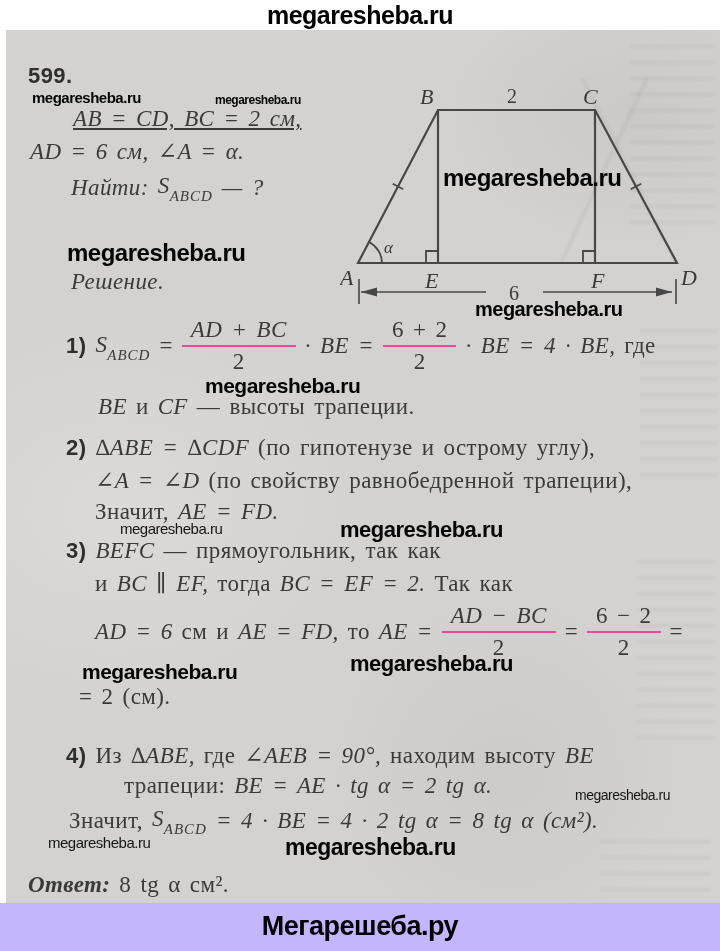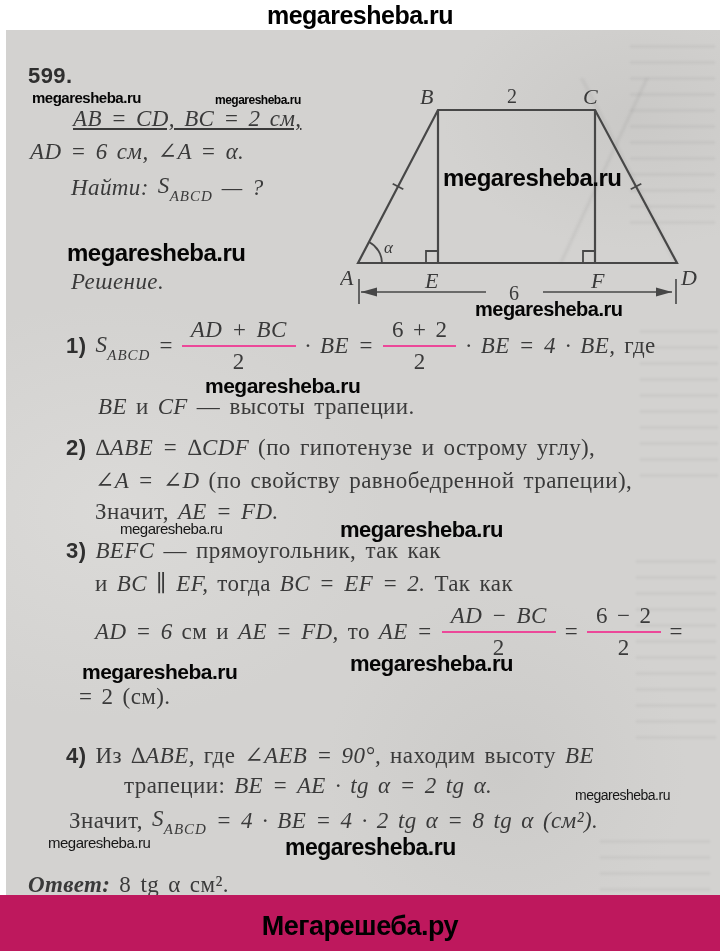--- a/index.html
+++ b/index.html
@@ -15,22 +15,22 @@
       radial-gradient(ellipse 320px 220px at 88% 10%, #cac9c7 0%, rgba(202,201,199,0) 60%),
       radial-gradient(ellipse 420px 320px at 15% 55%, #dbdad8 0%, rgba(219,218,216,0) 65%),
       radial-gradient(ellipse 300px 300px at 70% 85%, #cccbc9 0%, rgba(204,203,201,0) 60%),
       #d3d2d0;
   }
   .band-top{
     position:absolute;left:0;top:0;width:720px;height:30px;background:#ffffff;
     display:flex;align-items:center;justify-content:center;
   }
   .band-bottom{
-    position:absolute;left:0;bottom:0;width:720px;height:48px;background:#be185d;
-    display:flex;align-items:flex-start;justify-content:center;padding-top:8px;
+    position:absolute;left:0;bottom:0;width:720px;height:48px;background:#c4b5fd;
+    display:flex;align-items:flex-start;justify-content:center;padding-top:0;
   }
   .brand{
     font-family:"Liberation Sans","DejaVu Sans",sans-serif;
     font-weight:bold;color:#000;font-size:25px;letter-spacing:-0.5px;
   }
   .band-bottom .brand{font-size:27px;margin-top:8px;}
 
   
   .ln{
     position:absolute;white-space:nowrap;color:#3a3a3a;font-size:23px;

